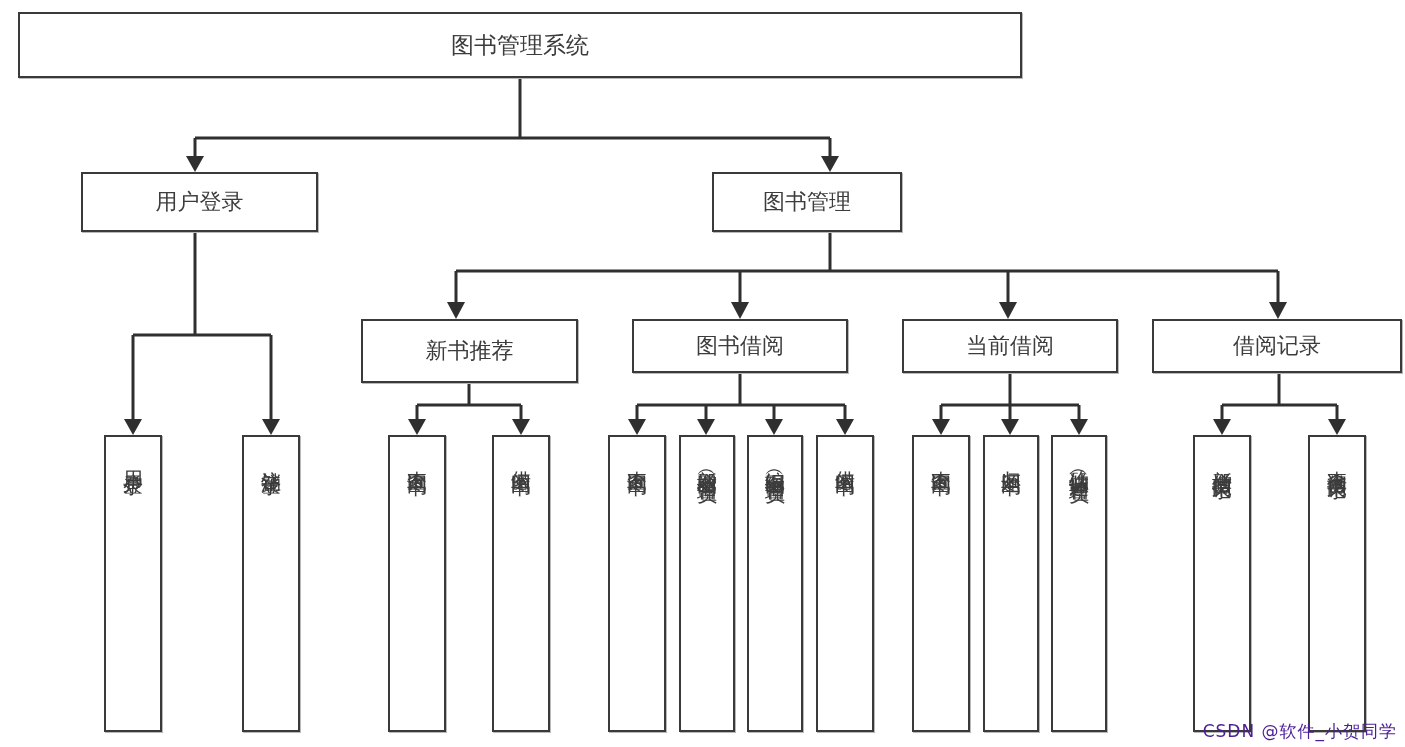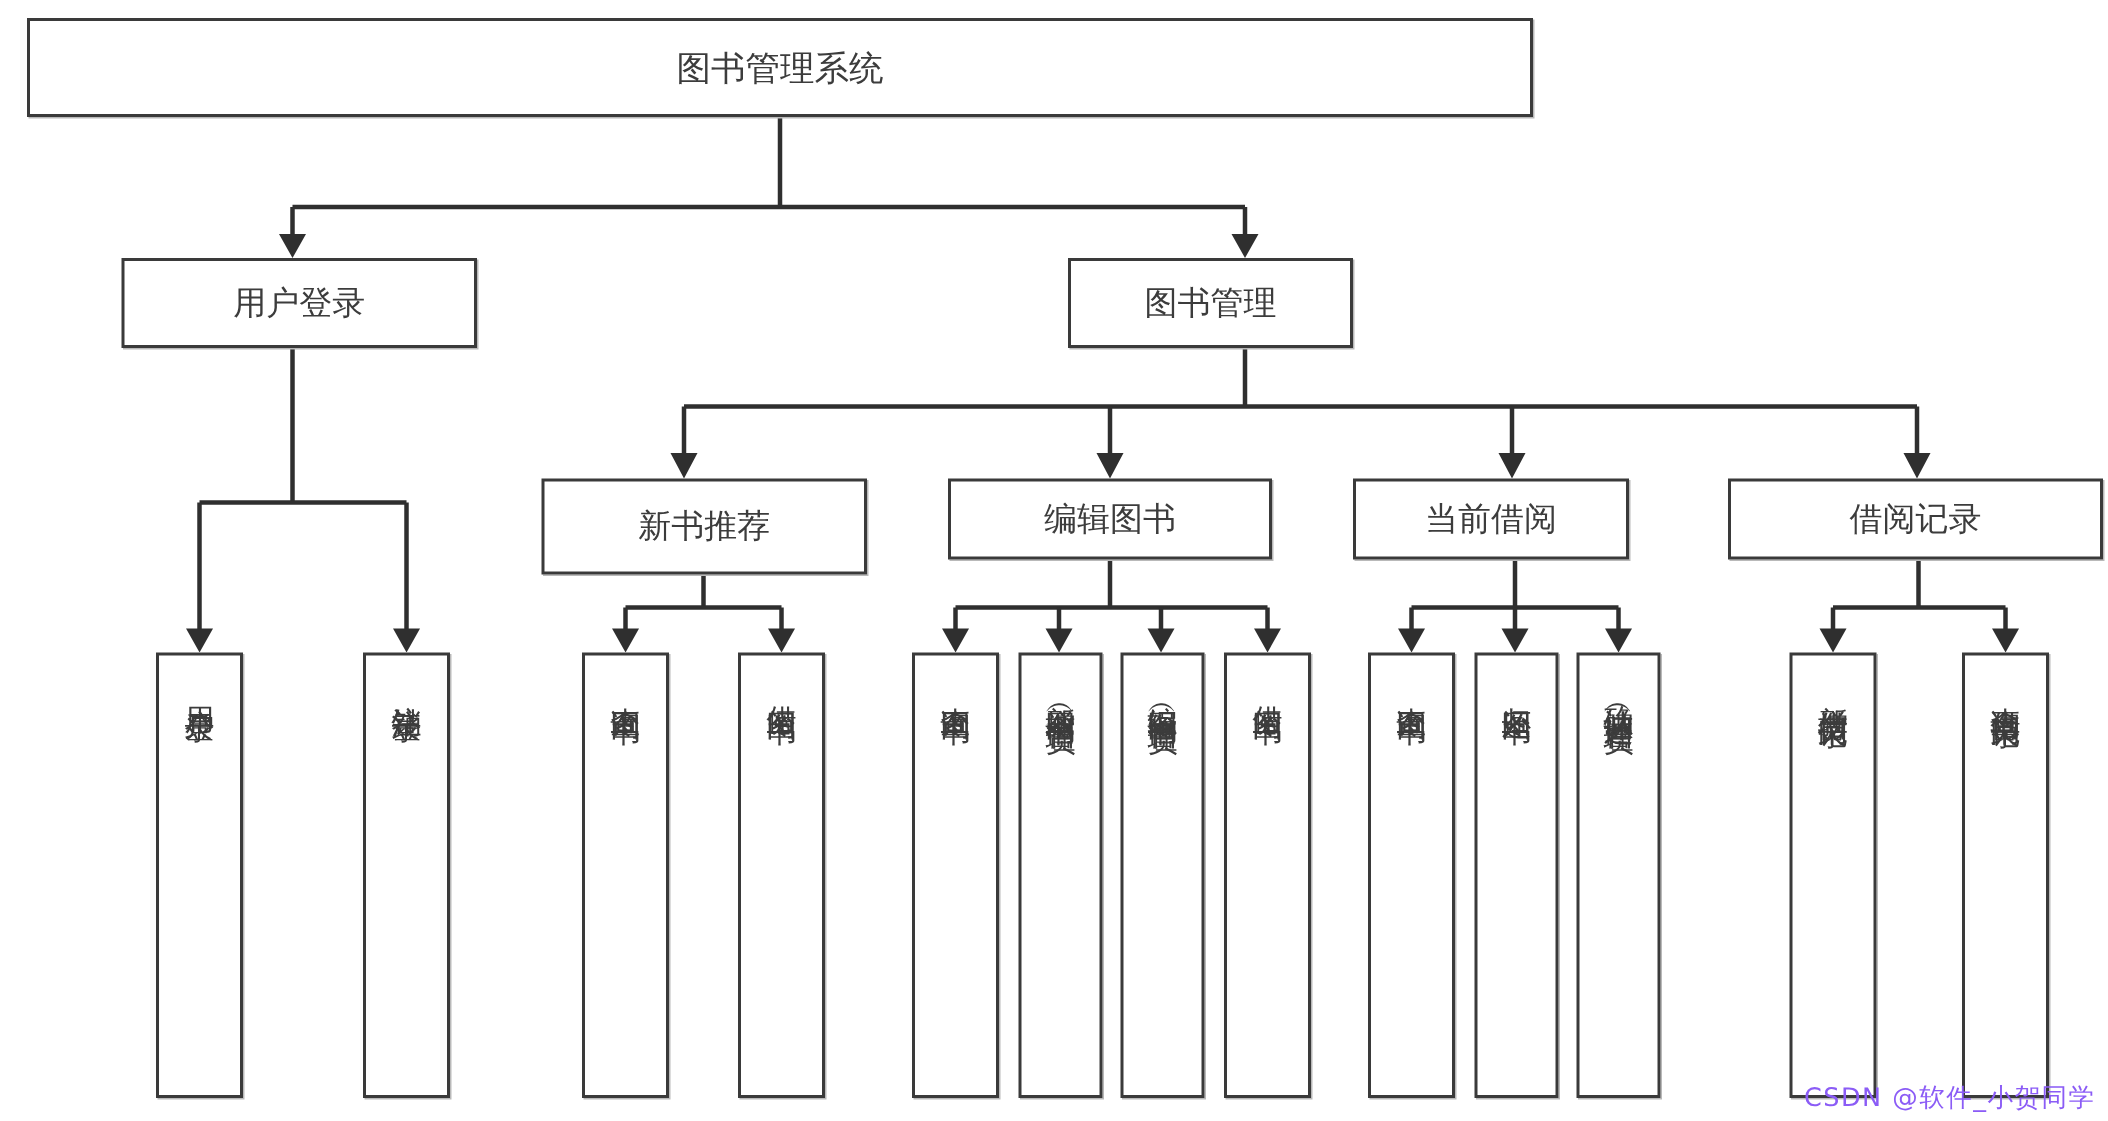--- a/index.html
+++ b/index.html
@@ -49,21 +49,21 @@
   .node.root .lbl{font-size:23px;}
   .node.lvl2 .lbl{font-size:22px;}
   .node.lvl3 .lbl{font-size:22px;}
   .node.v .lbl{font-size:20px;}
 
   
   #watermark{
     position:absolute;
     right:8px;bottom:4px;
     font-size:17px;
-    color:#8b5cf6;
+    color:#4c1d95;
     letter-spacing:1px;
     z-index:5;
     white-space:nowrap;
   }
 </style>
 </head>
 <body>
 
 <div id="canvas">
 
@@ -143,23 +143,23 @@
     <span class="lbl">用户登录</span>
   </div>
   <div class="node h lvl2" style="left:712px;top:172px;width:190px;height:60px;">
     <span class="lbl">图书管理</span>
   </div>
 
   <div class="node h lvl3" style="left:361px;top:319px;width:217px;height:64px;">
     <span class="lbl">新书推荐</span>
   </div>
   <div class="node h lvl3" style="left:632px;top:319px;width:216px;height:54px;">
-    <span class="lbl">编辑图书</span>
-  </div>
-  <div class="node h lvl3" style="left:902px;top:319px;width:184px;height:54px;">
+    <span class="lbl">图书借阅</span>
+  </div>
+  <div class="node h lvl3" style="left:902px;top:319px;width:216px;height:54px;">
     <span class="lbl">当前借阅</span>
   </div>
   <div class="node h lvl3" style="left:1120px;top:319px;width:250px;height:54px;margin-left:32px;">
     <span class="lbl">借阅记录</span>
   </div>
 
   <div class="node v" style="left:104px;top:435px;width:58px;height:297px;">
     <span class="lbl">用户登录</span>
   </div>
   <div class="node v" style="left:242px;top:435px;width:58px;height:297px;">

